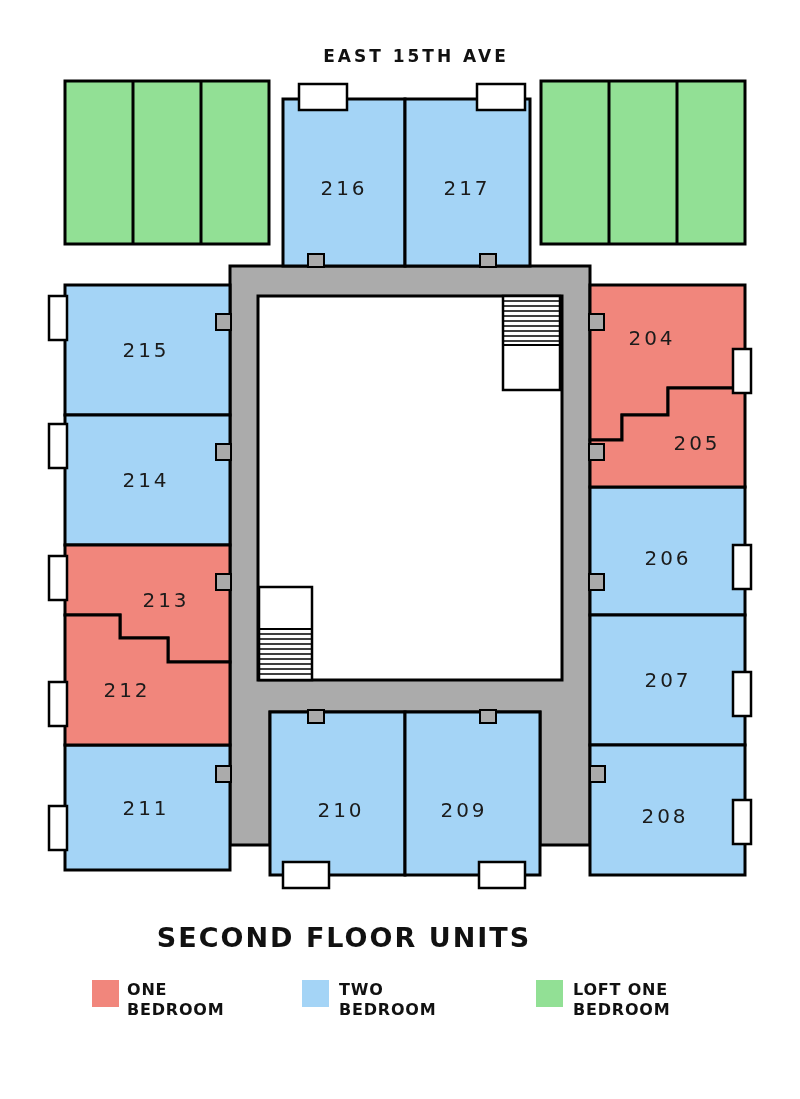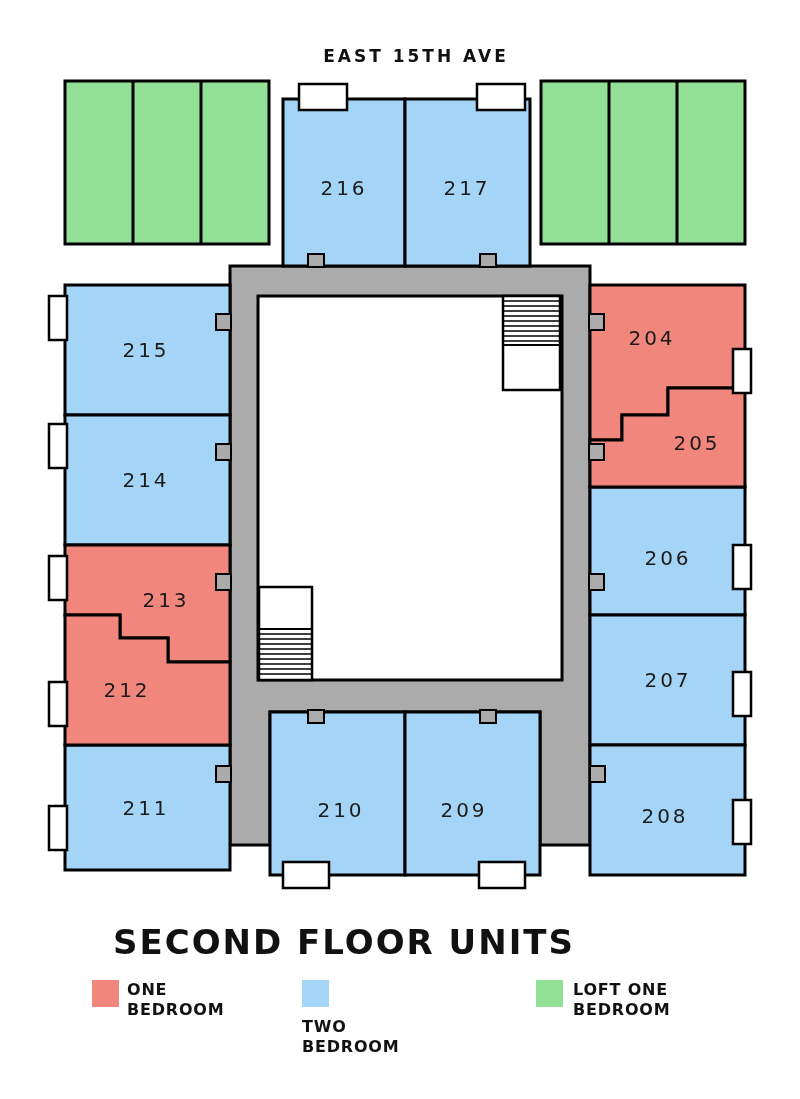--- a/index.html
+++ b/index.html
@@ -35,34 +35,34 @@
     top: 46px; left: 16px; width: 800px;
     text-align: center;
     font-size: 17px;
     font-weight: 600;
     letter-spacing: 3px;
   }
   .plan-title {
     position: absolute;
     top: 922px; left: 0; width: 688px;
     text-align: center;
-    font-size: 34px;
+    font-size: 27px;
     font-weight: 600;
     letter-spacing: 2px;
   }
   .legend { position: absolute; top: 980px; left: 0; width: 800px; height: 70px; }
   .legend-item {
     position: absolute;
     top: 0;
     display: flex;
     align-items: flex-start;
     gap: 10px;
   }
   .legend-item.l1 { left: 92px; gap: 8px; }
-  .legend-item.l2 { left: 302px; flex-direction: column; }
+  .legend-item.l2 { left: 302px; }
   .legend-item.l3 { left: 536px; }
   .swatch { width: 27px; height: 27px; flex: 0 0 27px; }
   .legend-text {
     font-size: 16px;
     font-weight: 600;
     letter-spacing: 0.8px;
     line-height: 20px;
     text-transform: uppercase;
   }
 </style>

